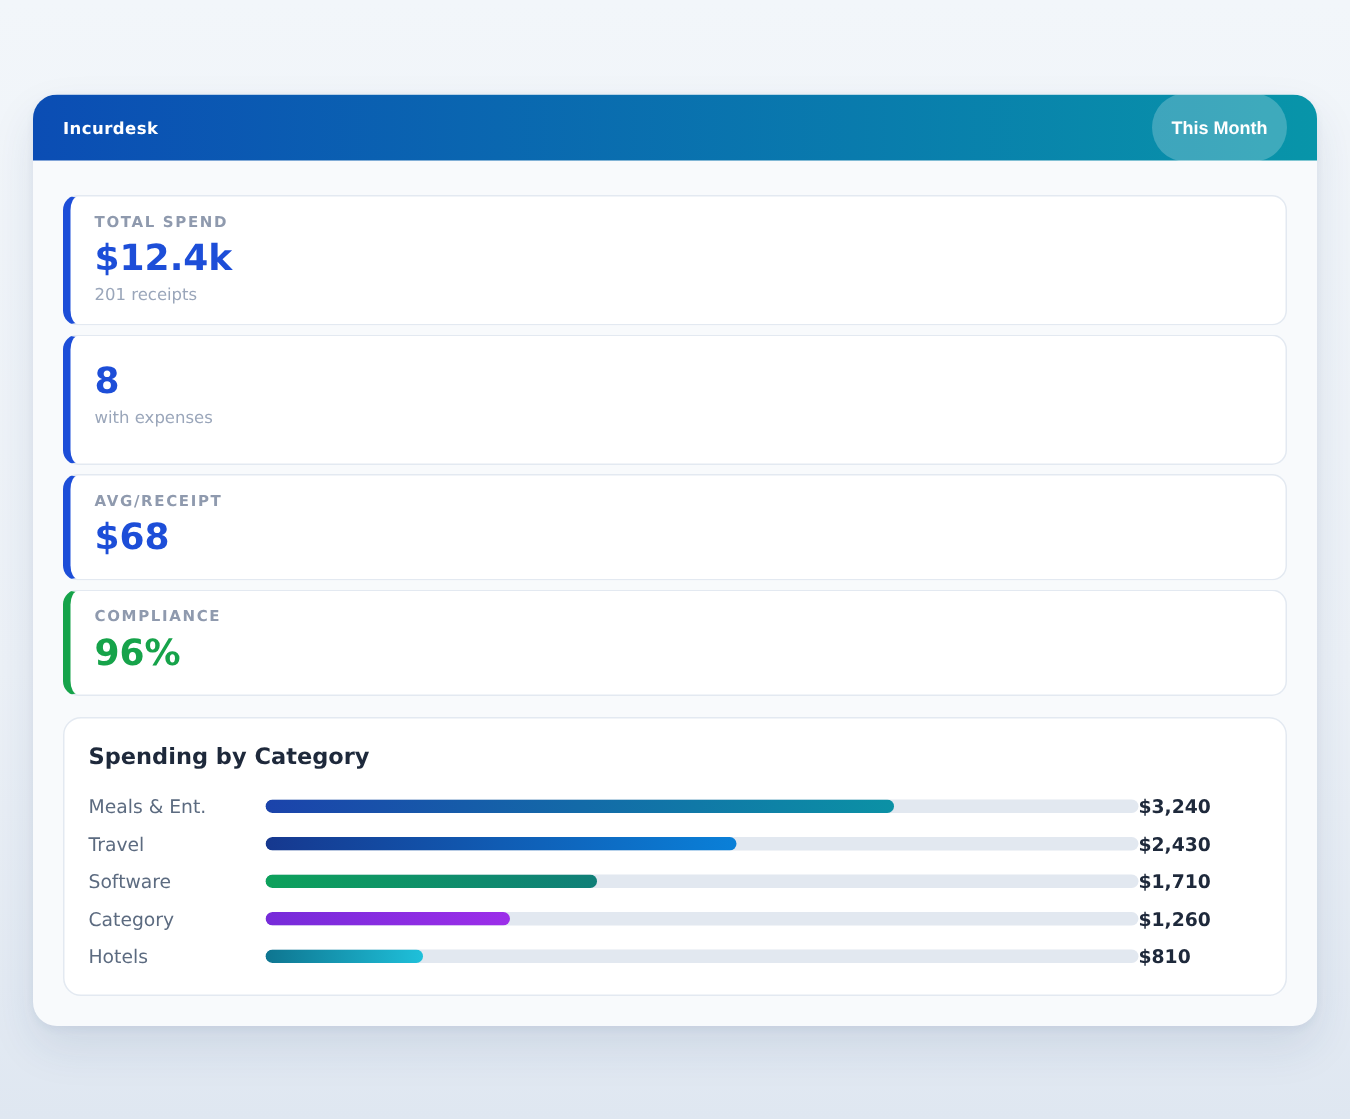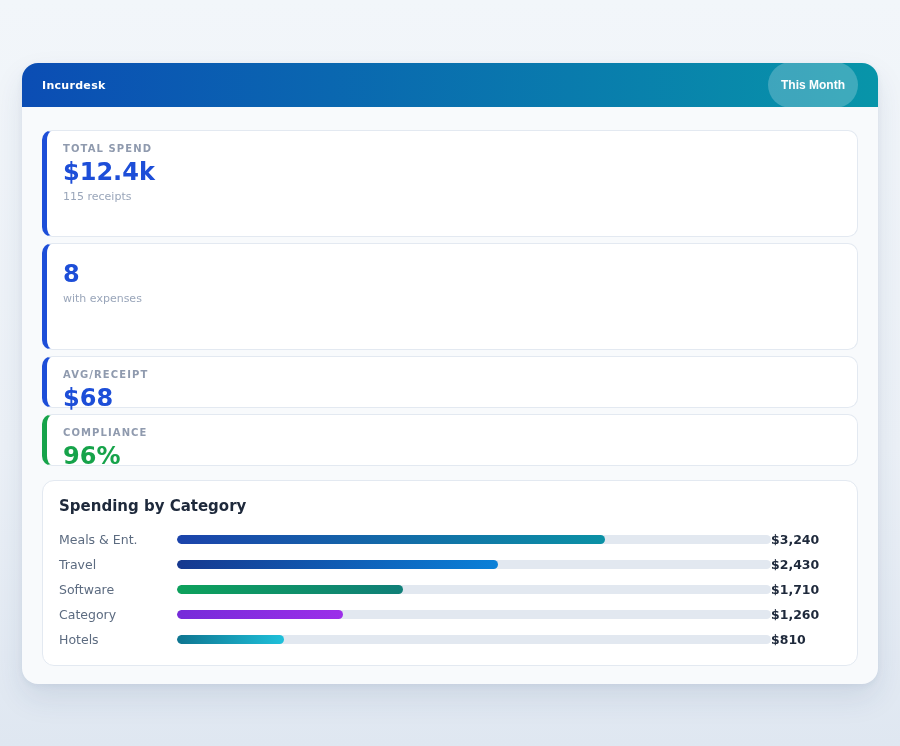--- a/index.html
+++ b/index.html
@@ -46,22 +46,22 @@
   .content { padding: 23px 20px 0 20px; }
   .stat-card {
     background: #ffffff;
     border: 1px solid #e3e9f1;
     border-left-width: 5px;
     border-left-style: solid;
     border-radius: 10px;
     padding: 12px 16px 11px 16px;
     margin-bottom: 6px;
   }
-  .stat-card.tall { height: 107px; }
-  .stat-card.short { height: 52px; }
+  .stat-card.tall { height: 87px; }
+  .stat-card.short { height: 71px; }
   .stat-label {
     font-size: 10px;
     font-weight: bold;
     color: #8f9aae;
     letter-spacing: 1.1px;
   }
   .stat-value {
     font-size: 24px;
     font-weight: bold;
     margin-top: 6px;
@@ -70,21 +70,21 @@
   .stat-sub {
     font-size: 11px;
     color: #9aa6ba;
     margin-top: 5px;
   }
   .chart-card {
     margin-top: 14px;
     background: #ffffff;
     border: 1px solid #e3e9f1;
     border-radius: 12px;
-    padding: 16px 16px 18px 16px;
+    padding: 16px 28px 18px 16px;
     height: 186px;
   }
   .chart-title {
     font-size: 15px;
     font-weight: bold;
     color: #1e293b;
     margin-bottom: 12px;
   }
   .chart-row {
     display: flex;
@@ -126,21 +126,21 @@
   <div class="header" style="background: linear-gradient(90deg, rgb(11, 77, 180), rgb(8, 149, 169));">
     <div class="header-title">Incurdesk</div>
     <button class="badge">This Month</button>
   </div>
 
   <div class="content">
 
     <div class="stat-card tall" style="border-left-color: rgb(29, 78, 216);">
       <div class="stat-label">TOTAL SPEND</div>
       <div class="stat-value" style="color: rgb(29, 78, 216);">$12.4k</div>
-      <div class="stat-sub">115 receipts</div>
+      <div class="stat-sub">201 receipts</div>
     </div>
 
     <div class="stat-card tall" style="border-left-color: rgb(29, 78, 216);">
       <div class="stat-value" style="color: rgb(29, 78, 216);">8</div>
       <div class="stat-sub">with expenses</div>
     </div>
 
     <div class="stat-card short" style="border-left-color: rgb(29, 78, 216);">
       <div class="stat-label">AVG/RECEIPT</div>
       <div class="stat-value" style="color: rgb(29, 78, 216);">$68</div>

